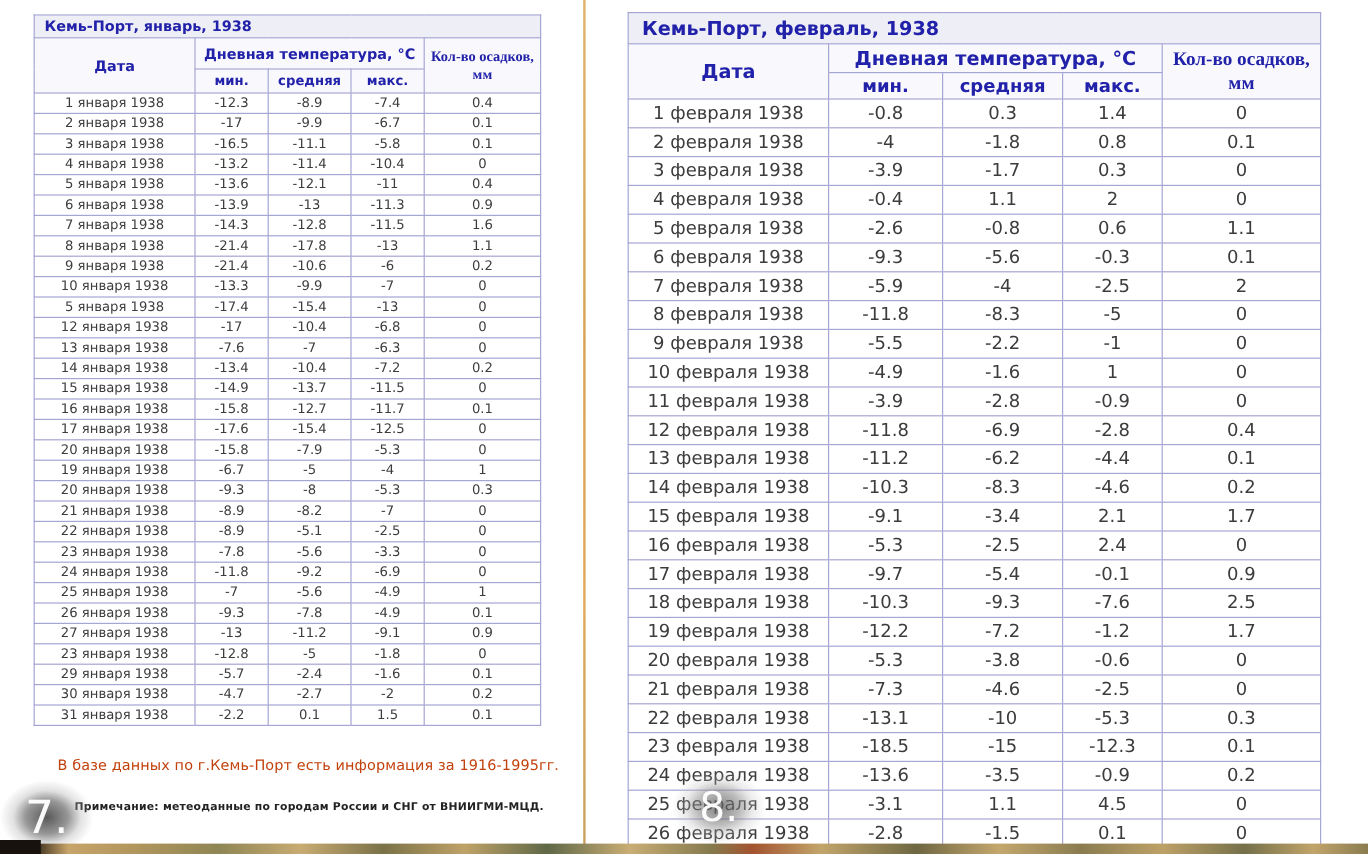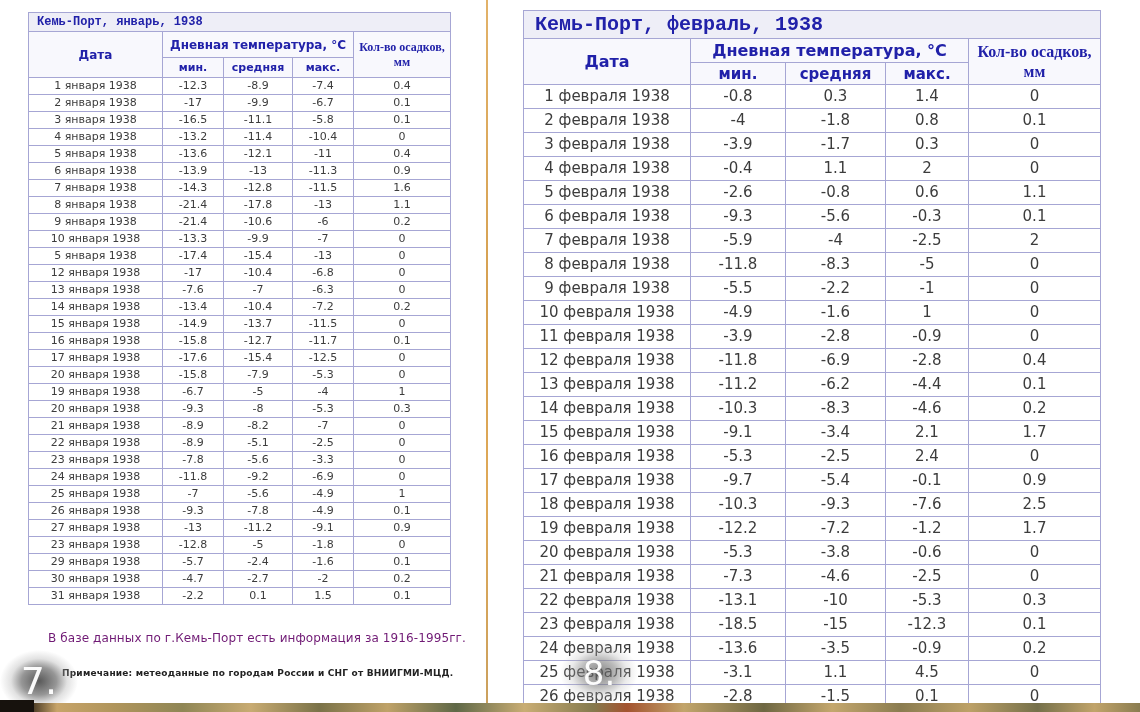--- a/index.html
+++ b/index.html
@@ -7,46 +7,46 @@
   .canvas {
     position:relative; width:1140px; height:712px;
     background:#ffffff; overflow:hidden;
     font-family:"DejaVu Sans", sans-serif;
   }
 
   
   .tbl { border-collapse:collapse; table-layout:fixed; background:#fff; position:absolute; }
   .tbl th, .tbl td { border:1px solid #a6a6d4; text-align:center; overflow:hidden; white-space:nowrap; }
   .tbl .title-cell {
-    background:#eeeef7; color:#2121a9; font-weight:bold; text-align:left;font-family:Liberation Mono, monospace;
+    background:#eeeef7; color:#2121a9; font-weight:bold; text-align:left;
   }
   .tbl th { background:#f8f8fd; color:#2121a9; font-weight:bold; }
   .tbl tbody td { background:#ffffff; color:#3c3c3c; font-weight:normal; }
   .tbl th.h-precip { white-space:normal; line-height:1.25;font-family:Liberation Serif, serif; }
 
   
   .tbl-left { left:28px; top:12px; width:422px; font-size:11px; }
   .tbl-left .title-cell { font-size:12px; height:19px; padding:1px 8px; }
   .tbl-left thead tr.hrow1 th { height:26px; font-size:12px; }
   .tbl-left thead tr.hrow2 th { height:20px; font-size:11px; }
   .tbl-left th.h-precip { font-size:11px; }
   .tbl-left tbody td { height:16.3px; line-height:16px; padding:0; }
 
   
   .tbl-right { left:523px; top:10px; width:577px; font-size:15px; }
-  .tbl-right .title-cell { font-size:20px; height:26px; padding:2px 11px; }
+  .tbl-right .title-cell { font-size:16px; height:26px; padding:2px 11px; }
   .tbl-right thead tr.hrow1 th { height:24px; font-size:16px; }
   .tbl-right thead tr.hrow2 th { height:22px; font-size:15px; }
   .tbl-right th.h-precip { font-size:15px; }
   .tbl-right tbody td { height:23px; line-height:23px; padding:0; }
 
   
   .note1 {
     position:absolute; left:48px; top:631px; width:420px;
-    font-size:12px; color:#701a75; letter-spacing:0.1px;
+    font-size:12px; color:#c2410c; letter-spacing:0.1px;
   }
   .note2 {
     position:absolute; left:62px; top:668px; width:400px;
     font-size:9px; font-weight:bold; color:#222222; letter-spacing:0.2px;
   }
 
   
   .pagenum {
     position:absolute; display:flex; align-items:center; justify-content:center;
     pointer-events:none;

